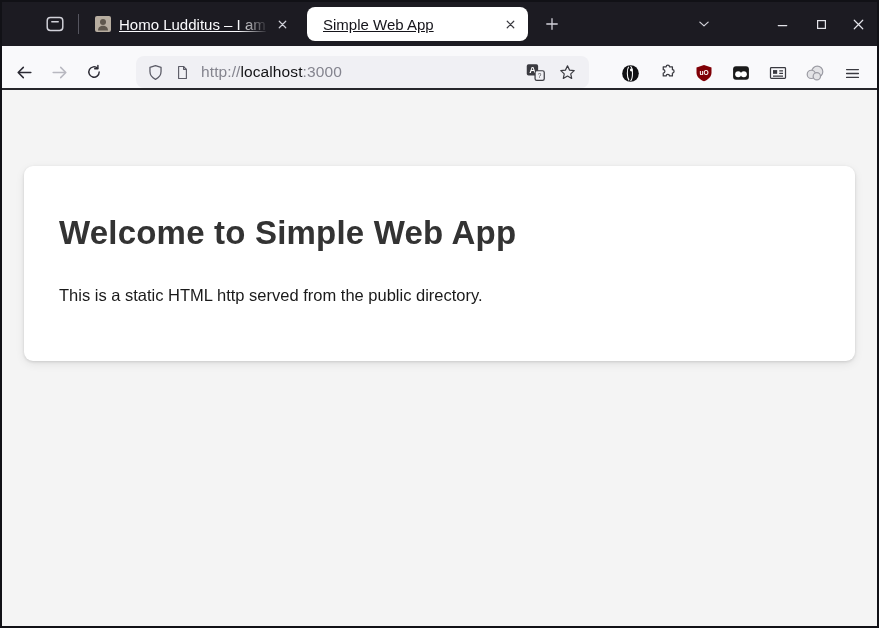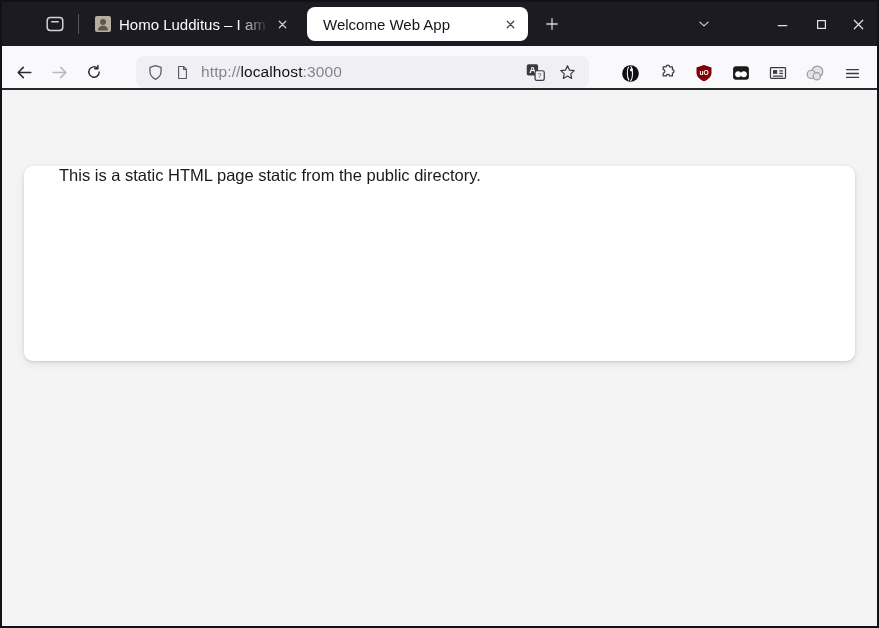--- a/index.html
+++ b/index.html
@@ -15,21 +15,21 @@
 
   
   .tabbar { flex:0 0 44px; height:44px; display:flex; align-items:center; background:#1c1b22; }
   .icon-btn {
     display:flex; align-items:center; justify-content:center;
     background:none; border:none; padding:0; margin:0;
     color:#d2d2da; cursor:pointer; border-radius:4px;
   }
   .fxview { margin-left:39px; width:28px; height:28px; }
   .tab-sep { width:1px; height:20px; background:#55555f; margin-left:9px; flex:0 0 1px; }
-  .tab { display:flex; align-items:center; height:34px; border-radius:8px; cursor:default; }
+  .tab { display:flex; align-items:center; height:34px; border-radius:8px; cursor:default;text-decoration:underline; }
   .tab.inactive { width:213px; margin-left:6px; padding:0 6px 0 10px; color:#fbfbfe; }
   .tab.active  { width:221px; margin-left:9px; padding:0 8px 0 16px; background:#ffffff; color:#15141a; }
   .favicon { width:16px; height:16px; flex:0 0 16px; margin-right:8px; display:flex; }
   .tab-title { flex:1 1 auto; font-size:15px; white-space:nowrap; overflow:hidden; min-width:0; }
   .inactive .tab-title {
     -webkit-mask-image:linear-gradient(to right,#000 78%,transparent 98%);
             mask-image:linear-gradient(to right,#000 78%,transparent 98%);
   }
   .tab-close {
     background:none; border:none; padding:0; margin:0;
@@ -113,21 +113,21 @@
       <button class="tab-close">
         <span>
           <svg viewBox="0 0 16 16" width="13" height="13" fill="none" stroke="#d0d0d8" stroke-width="1.5" stroke-linecap="round">
             <path d="M4 4l8 8M12 4l-8 8"></path>
           </svg>
         </span>
       </button>
     </div>
 
     <div class="tab active">
-      <span class="tab-title">Welcome Web App</span>
+      <span class="tab-title">Simple Web App</span>
       <button class="tab-close">
         <span>
           <svg viewBox="0 0 16 16" width="13" height="13" fill="none" stroke="#3a3a40" stroke-width="1.5" stroke-linecap="round">
             <path d="M4 4l8 8M12 4l-8 8"></path>
           </svg>
         </span>
       </button>
     </div>
 
     <button class="icon-btn newtab">
@@ -291,17 +291,18 @@
           <svg viewBox="0 0 24 24" width="19" height="19" fill="none" stroke="#3a3a40" stroke-width="1.6" stroke-linecap="round">
             <path d="M4.5 7h15M4.5 12h15M4.5 17h15"></path>
           </svg>
         </span>
       </button>
     </div>
   </div>
 
   <div class="content">
     <div class="card">
-      <p>This is a static HTML page static from the public directory.</p>
+      <h1>Welcome to Simple Web App</h1>
+      <p>This is a static HTML http served from the public directory.</p>
     </div>
   </div>
 
 </div>
 
 </body></html>

